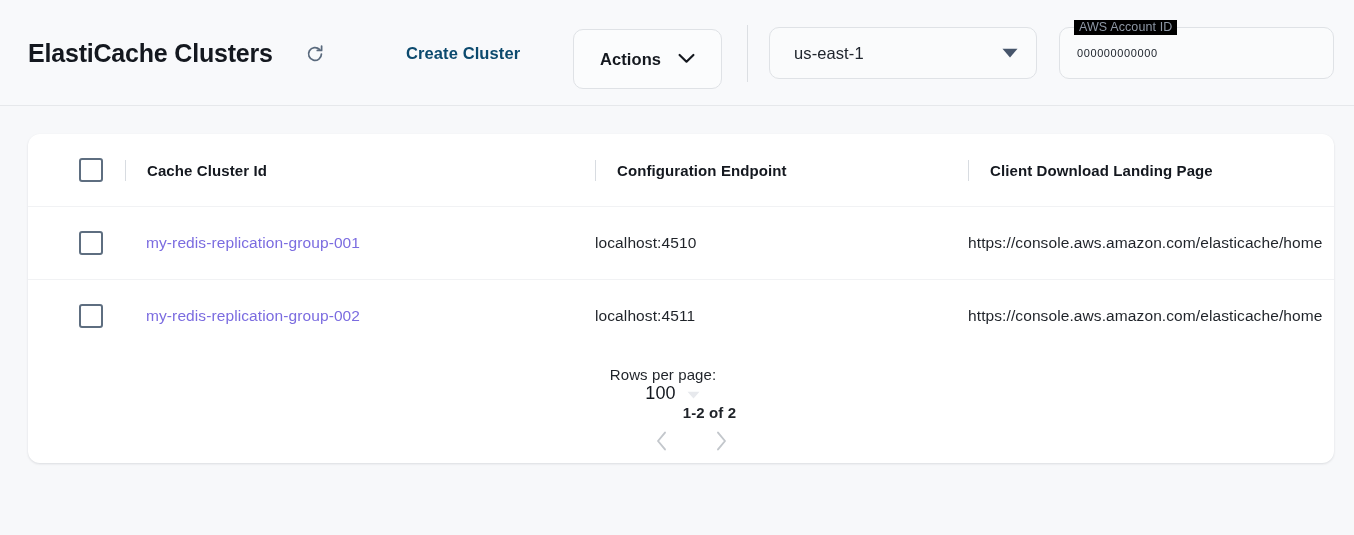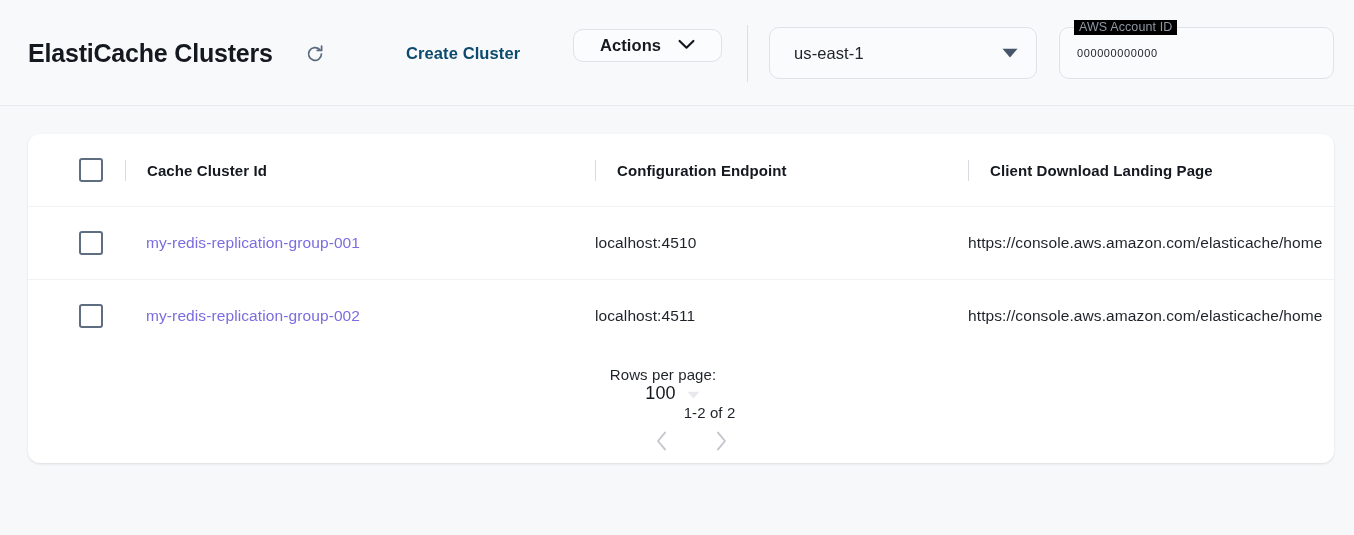--- a/index.html
+++ b/index.html
@@ -68,21 +68,21 @@
     letter-spacing: 0.1px;
     padding: 0;
     line-height: 26px;
   }
 
   .actions-btn {
     position: absolute;
     left: 573px;
     top: 29px;
     width: 149px;
-    height: 33px;
+    height: 60px;
     border: 1px solid #dfe2e6;
     border-radius: 10px;
     background: #fbfcfd;
     display: flex;
     align-items: center;
     justify-content: center;
     gap: 17px;
     cursor: pointer;
     font-family: inherit;
   }
@@ -278,20 +278,21 @@
   .pager .rpp-value {
     font-size: 18px;
     color: #14181f;
     letter-spacing: 0.2px;
   }
   .pager .range {
     font-size: 15px;
     color: #1f2329;
     letter-spacing: 0.1px;
     margin-left: 93px;
+    font-weight: bold;
   }
   .pager .navs {
     display: flex;
     align-items: center;
     margin-left: 56px;
     gap: 17px;
   }
   .pager .nav-btn {
     width: 42px;
     height: 42px;

